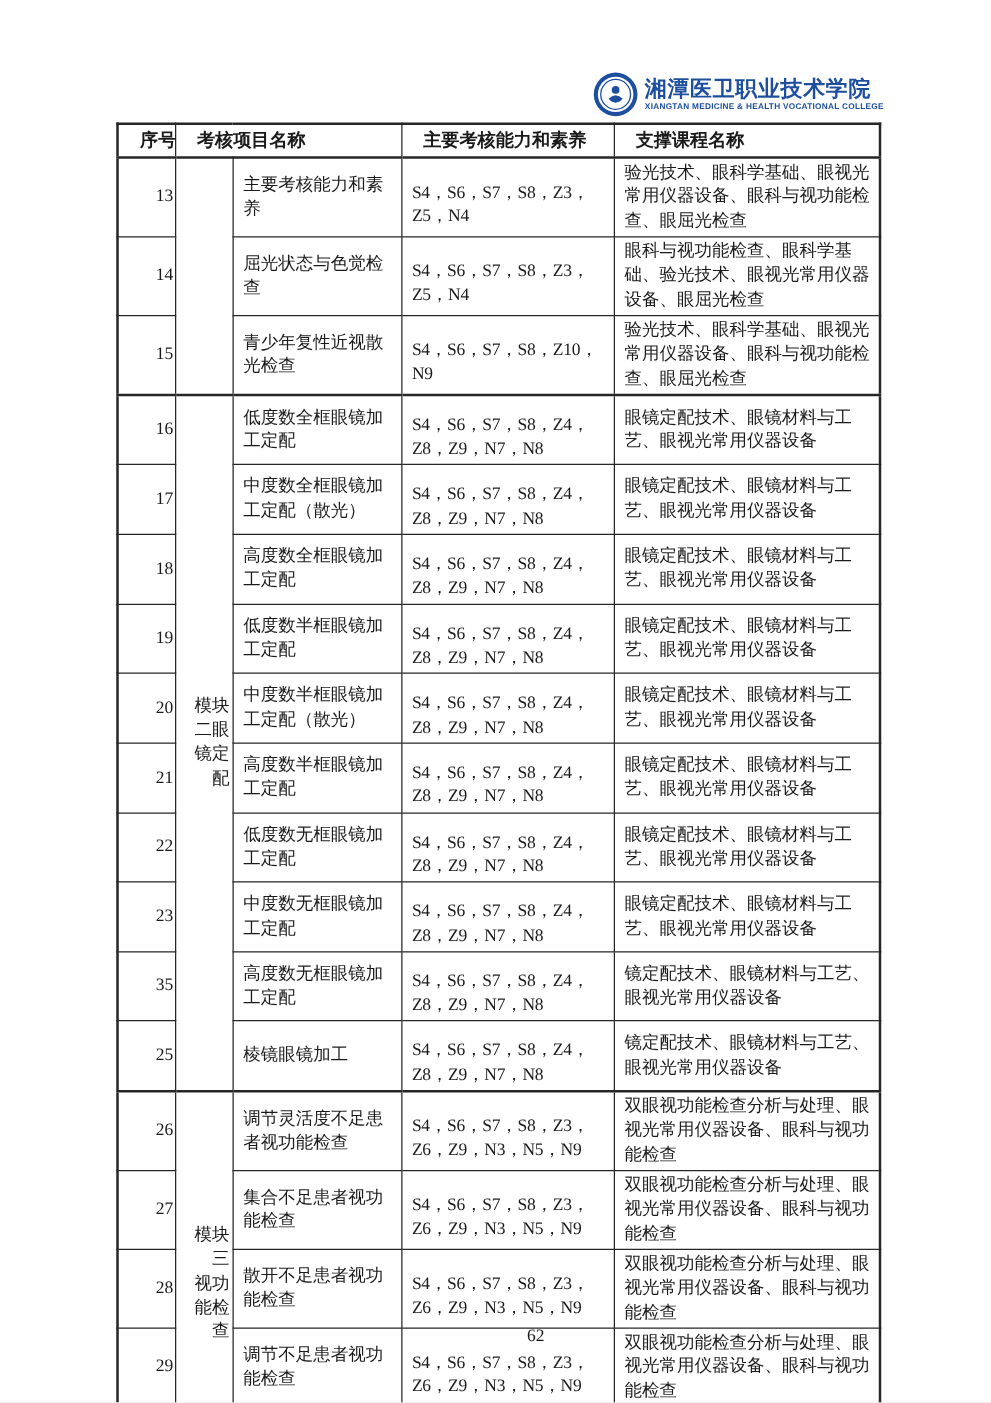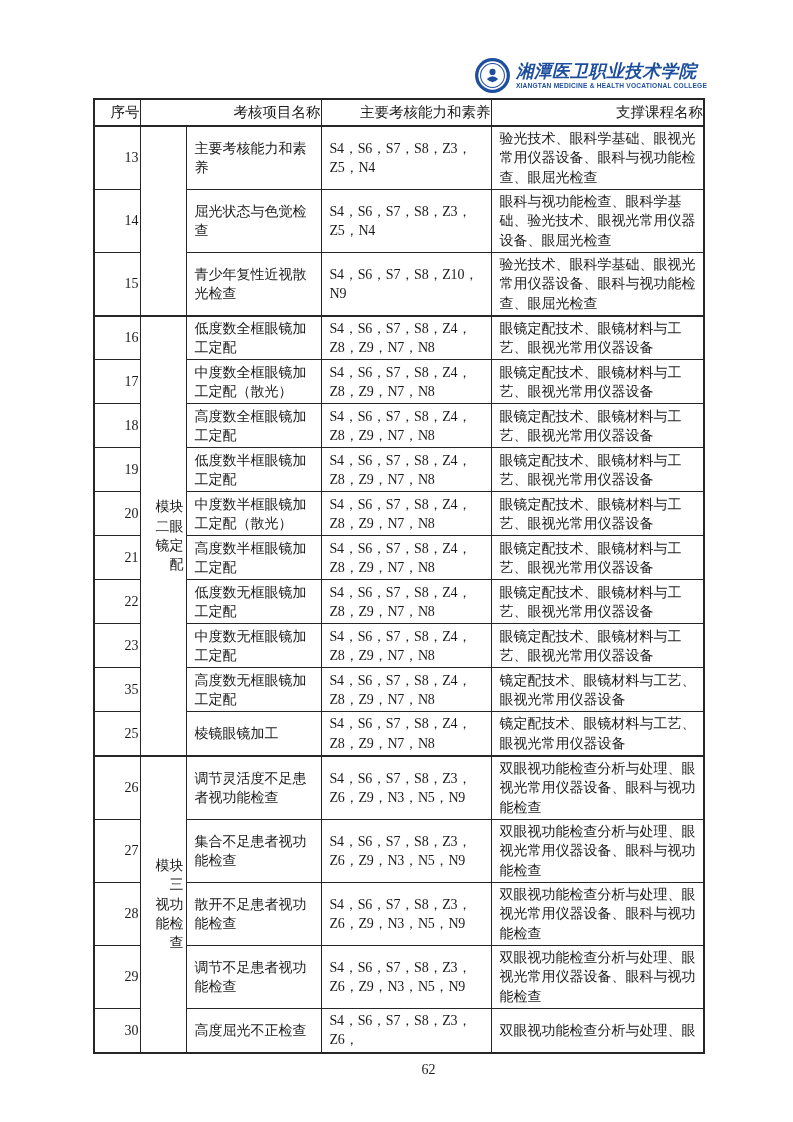--- a/index.html
+++ b/index.html
@@ -10,45 +10,45 @@
     background: #ffffff;
     font-family: "Liberation Serif","DejaVu Serif",serif;
     color: #1a1a1a;
     overflow: hidden;
   }
 
   
   .logo { position:absolute; top:57px; right:86px; display:flex; align-items:center; gap:5px; }
   .logo-text { display:flex; flex-direction:column; align-items:flex-start; }
   .logo-zh {
-    font-size:17.5px; font-weight:bold; font-style:italic;
+    font-size:17.5px; font-weight:bold; 
     color:#1d4f9e; letter-spacing:0.6px; white-space:nowrap; line-height:1.1;
   }
   .logo-en {
     font-size:6.6px; font-weight:bold; color:#1d4f9e;
     letter-spacing:0.22px; white-space:nowrap; margin-top:1.5px;
     font-family:"Liberation Sans","DejaVu Sans",sans-serif;
   }
 
   
   table.assess {
     position:absolute; left:93px; top:98px;
     width:612px; border-collapse:collapse; table-layout:fixed;
     border:2px solid #262626;
   }
   .assess th, .assess td { border:1px solid #262626; overflow:hidden; }
   .assess th {
-    font-weight:normal; font-size:14.5px; text-align:right;
-    padding:3px 0; border-bottom-width:2px; white-space:nowrap;
+    font-weight:bold; font-size:14.5px; text-align:left;
+    padding:3px 17px; border-bottom-width:2px; white-space:nowrap;
   }
   .assess td { font-size:14px; vertical-align:middle; line-height:1.38; }
   .c-no   { text-align:right; }
   .c-mod  { text-align:right; white-space:pre-line; line-height:1.35; padding:0 2px; }
   .c-proj { padding:2px 6px 2px 8px; text-align:left; }
-  .c-code { padding:2px 2px 2px 8px; text-align:left; font-size:13px; letter-spacing:-0.2px; }
+  .c-code { padding:14px 2px 2px 8px; text-align:left; font-size:13px; letter-spacing:-0.2px; }
   .c-course { padding:2px 5px 2px 8px; text-align:left; white-space:pre-line; }
   tr.module-start td { border-top:2px solid #262626; }
 
   
   .page-number {
     position:absolute; bottom:44px; left:0; width:100%;
     text-align:center; font-size:14px; color:#1a1a1a;padding-left:32px;
   }
 </style>
 </head>

